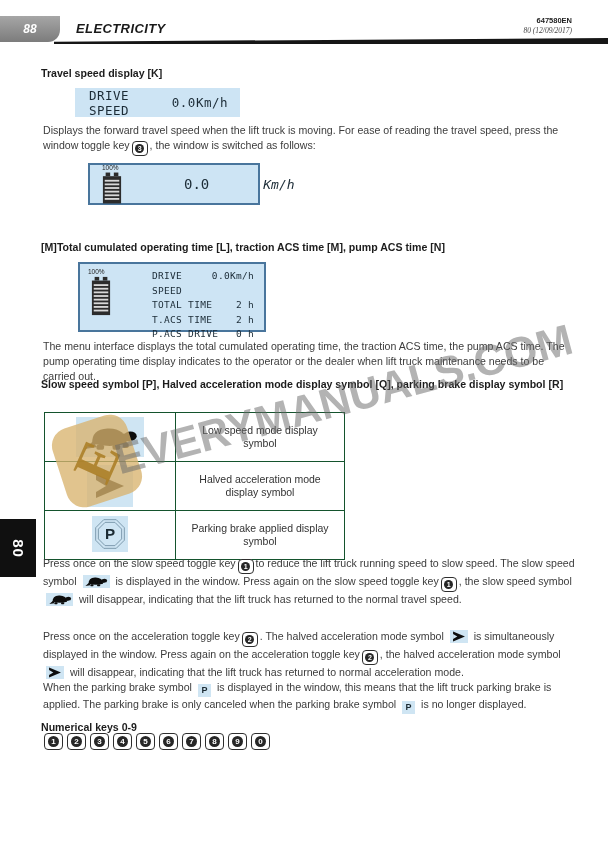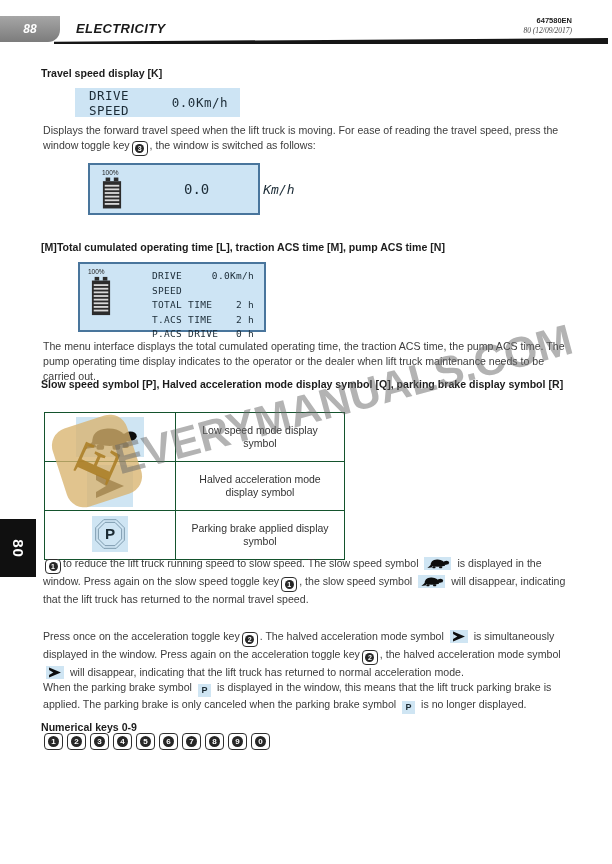--- a/index.html
+++ b/index.html
@@ -27,21 +27,21 @@
   
   .h{position:absolute;left:41px;font-size:10.6px;font-weight:bold;color:#1c1c1c;line-height:14.5px;}
   .para{position:absolute;left:43px;font-size:10.6px;line-height:15px;color:#3c3c3c;margin:0;}
 
   
   .lcd{position:absolute;background:#cde4f4;font-family:"DejaVu Sans Mono",monospace;color:#1b2b36;gap:28px;}
   .lcd.bordered{border:2px solid #49759c;}
   .lcd1{left:75px;top:88px;width:165px;height:29px;display:flex;align-items:center;
         justify-content:space-between;padding:0 12px 0 14px;box-sizing:border-box;
         font-size:12.5px;letter-spacing:.5px;}
-  .lcd2{left:88px;top:163px;width:172px;height:52px;display:flex;align-items:center;
+  .lcd2{left:88px;top:163px;width:172px;height:42px;display:flex;align-items:center;
         box-sizing:border-box;padding:16px 12px;}
   .lcd2 .speed{font-size:14px;margin-left:34px;}
   .lcd2 .unit{font-size:13px;margin-left:26px;font-style:italic;}
   .lcd3{left:78px;top:262px;width:188px;height:70px;box-sizing:border-box;display:flex;padding:4px 10px 4px 8px;}
   .battery-block{display:flex;flex-direction:column;align-items:center;width:26px;}
   .battery-label{font-size:6.5px;font-family:"Liberation Sans",sans-serif;color:#222;margin-bottom:1px;align-self:flex-start;}
   .lcd-rows{flex:1;margin-left:10px;margin-top:1px;}
   .lcd-row{display:flex;justify-content:space-between;font-size:9.5px;line-height:14.5px;letter-spacing:.3px;}
 
   
@@ -206,21 +206,21 @@
             <polygon points="13.5,6 24.5,6 32,13.5 32,24.5 24.5,32 13.5,32 6,24.5 6,13.5" fill="none" stroke="#7391a6" stroke-width="1"></polygon>
             <text x="19" y="25" font-size="17" font-weight="bold" fill="#1c2b33" text-anchor="middle" font-family="Liberation Sans, sans-serif">P</text>
           </svg>
         </span>
       </td>
       <td class="cell-desc">Parking brake applied display symbol</td>
     </tr>
   </tbody>
     </table>
 
-  <p class="para" style="top:556px;width:534px;"><span class="key">
+  <p class="para" style="top:556px;width:534px;"><span>Press once on the slow speed toggle key</span><span class="key">
         <span class="kc">1</span>
       </span><span>to reduce the lift truck running speed to slow speed. The slow speed symbol</span>
     <span class="ichip turtle-s">
         <svg width="24" height="12" viewBox="0 0 66 34">
           <polygon points="3,31 14,21 17,29" fill="#0d0d0d"></polygon>
           <path d="M12 25 Q11 8 30 7 Q51 6 53 25 Q33 30 12 25 Z" fill="#0d0d0d"></path>
           <ellipse cx="57" cy="16" rx="7.5" ry="5.5" fill="#0d0d0d"></ellipse>
           <rect x="48" y="13" width="9" height="9" fill="#0d0d0d"></rect>
           <rect x="17" y="26" width="9" height="6" rx="2" fill="#0d0d0d"></rect>
           <rect x="36" y="26" width="9" height="6" rx="2" fill="#0d0d0d"></rect>

